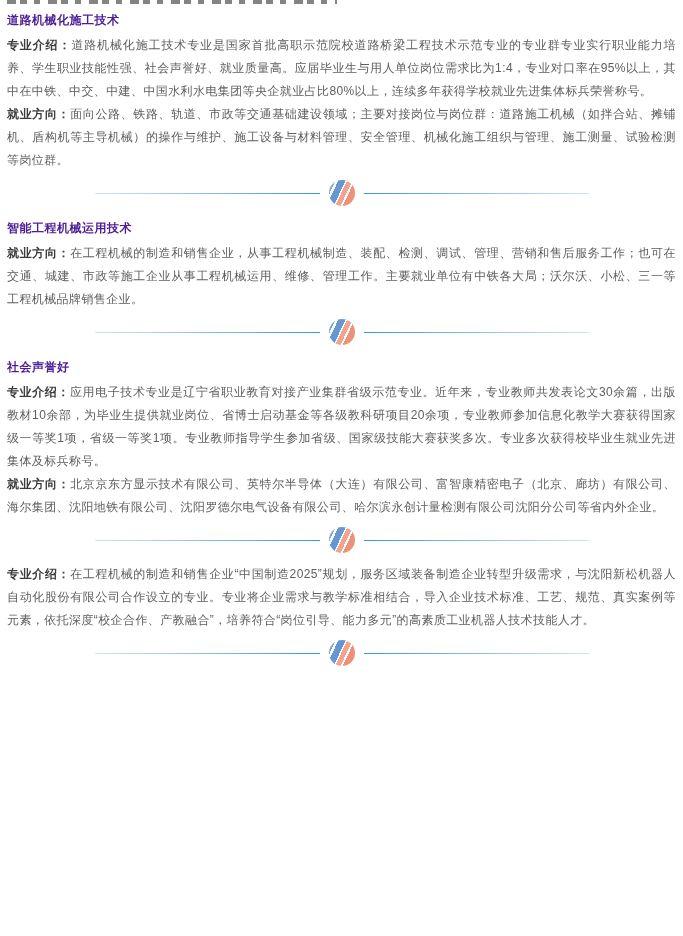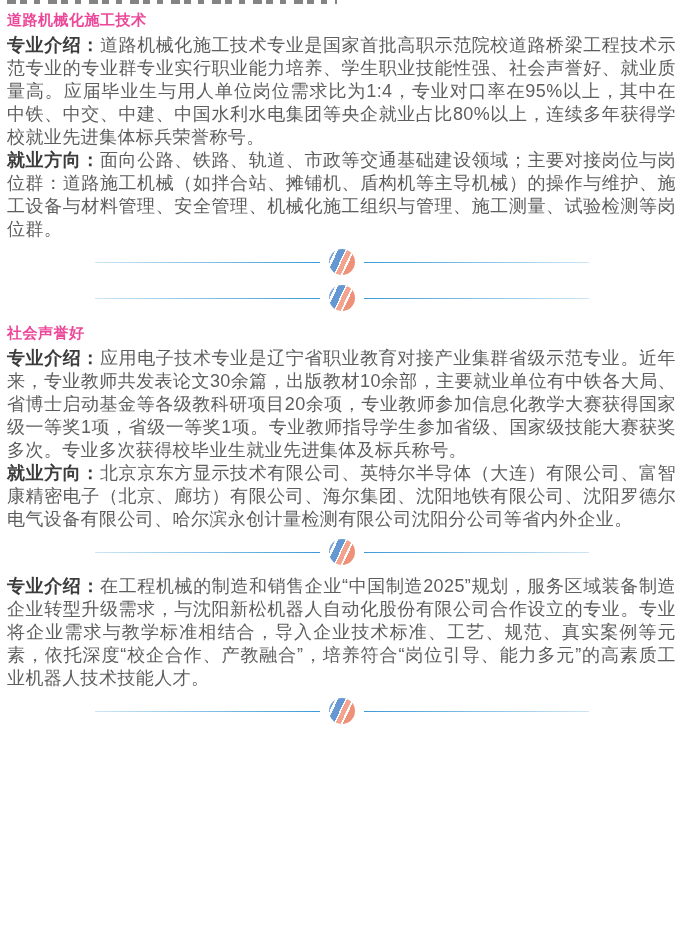--- a/index.html
+++ b/index.html
@@ -24,29 +24,29 @@
     margin: 0 0 3px 0;
     background: repeating-linear-gradient(
       90deg,
       #6e6e6e 0 9px, transparent 9px 13px,
       #6e6e6e 13px 20px, transparent 20px 27px,
       #6e6e6e 27px 33px, transparent 33px 41px
     );
     opacity: .85;
   }
   h2.program-title {
-    font-size: 15px;
+    font-size: 12px;
     font-weight: bold;
-    color: #ec4899;
+    color: #4c1d95;
     line-height: 24px;
     margin: 4px 0 2px 0;
     letter-spacing: .5px;
   }
   p.para {
-    font-size: 18px;
+    font-size: 12px;
     color: #5e5e5e;
     line-height: 23px;
     margin: 0;
     text-align: justify;
     letter-spacing: .4px;
   }
   p.para .label {
     font-weight: bold;
     color: #3c3c3c;
   }
@@ -95,30 +95,32 @@
     <p class="para"><span class="label">专业介绍：</span><span>道路机械化施工技术专业是国家首批高职示范院校道路桥梁工程技术示范专业的专业群专业实行职业能力培养、学生职业技能性强、社会声誉好、就业质量高。应届毕业生与用人单位岗位需求比为1:4，专业对口率在95%以上，其中在中铁、中交、中建、中国水利水电集团等央企就业占比80%以上，连续多年获得学校就业先进集体标兵荣誉称号。</span></p>
     <p class="para"><span class="label">就业方向：</span><span>面向公路、铁路、轨道、市政等交通基础建设领域；主要对接岗位与岗位群：道路施工机械（如拌合站、摊铺机、盾构机等主导机械）的操作与维护、施工设备与材料管理、安全管理、机械化施工组织与管理、施工测量、试验检测等岗位群。</span></p>
     <div class="divider">
       <span class="line left"></span>
       <span class="ball"></span>
       <span class="line right"></span>
     </div>
   </section>
 
   <section class="program">
+    <h2 class="program-title">智能工程机械运用技术</h2>
+    <p class="para"><span class="label">就业方向：</span><span>在工程机械的制造和销售企业，从事工程机械制造、装配、检测、调试、管理、营销和售后服务工作；也可在交通、城建、市政等施工企业从事工程机械运用、维修、管理工作。主要就业单位有中铁各大局；沃尔沃、小松、三一等工程机械品牌销售企业。</span></p>
     <div class="divider">
       <span class="line left"></span>
       <span class="ball"></span>
       <span class="line right"></span>
     </div>
   </section>
 
   <section class="program">
     <h2 class="program-title">社会声誉好</h2>
-    <p class="para"><span class="label">专业介绍：</span><span>应用电子技术专业是辽宁省职业教育对接产业集群省级示范专业。近年来，专业教师共发表论文30余篇，出版教材10余部，主要就业单位有中铁各大局、省博士启动基金等各级教科研项目20余项，专业教师参加信息化教学大赛获得国家级一等奖1项，省级一等奖1项。专业教师指导学生参加省级、国家级技能大赛获奖多次。专业多次获得校毕业生就业先进集体及标兵称号。</span></p>
+    <p class="para"><span class="label">专业介绍：</span><span>应用电子技术专业是辽宁省职业教育对接产业集群省级示范专业。近年来，专业教师共发表论文30余篇，出版教材10余部，为毕业生提供就业岗位、省博士启动基金等各级教科研项目20余项，专业教师参加信息化教学大赛获得国家级一等奖1项，省级一等奖1项。专业教师指导学生参加省级、国家级技能大赛获奖多次。专业多次获得校毕业生就业先进集体及标兵称号。</span></p>
     <p class="para"><span class="label">就业方向：</span><span>北京京东方显示技术有限公司、英特尔半导体（大连）有限公司、富智康精密电子（北京、廊坊）有限公司、海尔集团、沈阳地铁有限公司、沈阳罗德尔电气设备有限公司、哈尔滨永创计量检测有限公司沈阳分公司等省内外企业。</span></p>
     <div class="divider">
       <span class="line left"></span>
       <span class="ball"></span>
       <span class="line right"></span>
     </div>
   </section>
 
   <section class="program">
     <p class="para"><span class="label">专业介绍：</span><span>在工程机械的制造和销售企业“中国制造2025”规划，服务区域装备制造企业转型升级需求，与沈阳新松机器人自动化股份有限公司合作设立的专业。专业将企业需求与教学标准相结合，导入企业技术标准、工艺、规范、真实案例等元素，依托深度“校企合作、产教融合”，培养符合“岗位引导、能力多元”的高素质工业机器人技术技能人才。</span></p>

